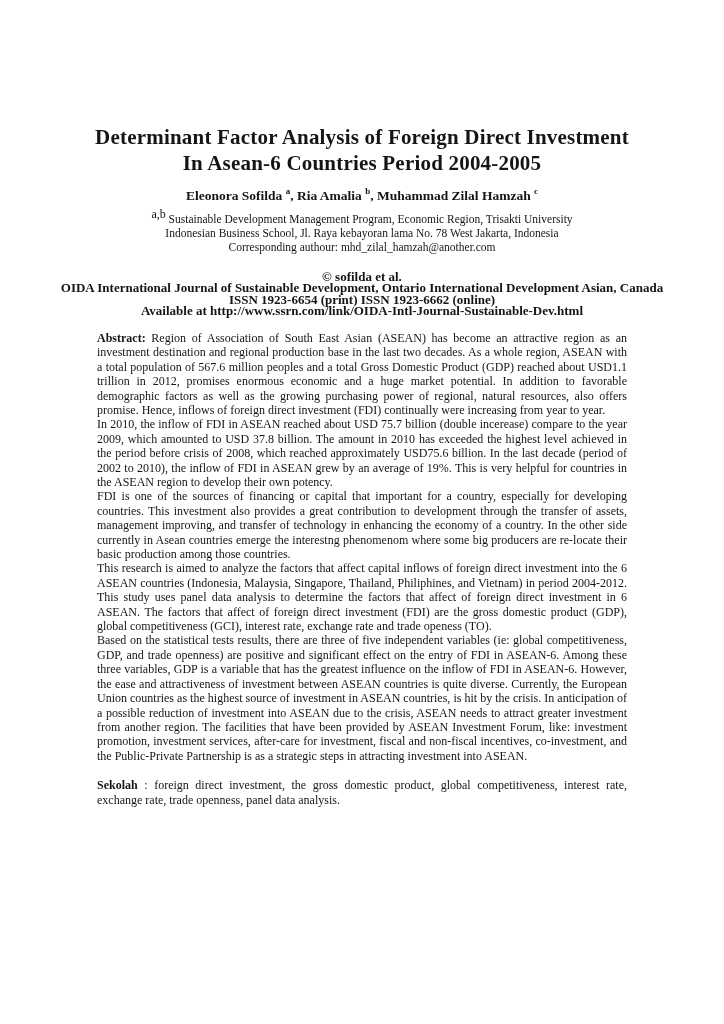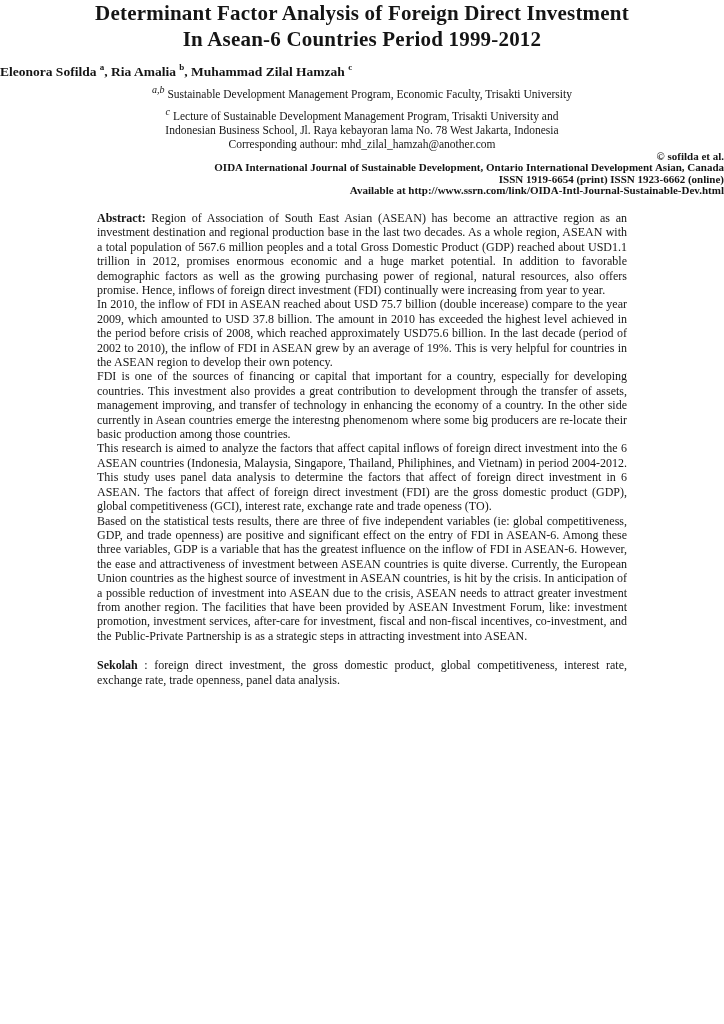--- a/index.html
+++ b/index.html
@@ -9,75 +9,77 @@
     width: 724px;
     height: 1024px;
     background: #ffffff;
     font-family: "Liberation Serif", "DejaVu Serif", serif;
     color: #151515;
     overflow: hidden;
     box-sizing: border-box;
   }
   .title {
     margin: 0;
+    padding-top: 124px;
     text-align: center;
     font-size: 21px;
     line-height: 26px;
     font-weight: bold;
     letter-spacing: 0.2px;
   }
   .authors {
     margin-top: 10px;
+    text-align: center;
     font-size: 13.5px;
     font-weight: bold;
   }
   .authors sup { font-size: 9px; }
   .affiliations {
     margin-top: 3px;
     text-align: center;
     font-size: 11.5px;
     line-height: 14.2px;
   }
-  .affiliations sup { font-size: 10px; font-style: italic; }
+  .affiliations sup { font-size: 12px; }
   .affil-gap { margin-top: 4px; }
   .copyright {
-    text-align: right;
-    font-size: 11px;
+    margin-top: 17px;
+    text-align: center;
+    font-size: 13px;
     line-height: 11.5px;
     font-weight: bold;
   }
   .abstract {
     margin: 14px 97px 0 97px;
     font-size: 12px;
     line-height: 14.4px;
     text-align: justify;
   }
   .abstract p { margin: 0; }
   .keywords { margin-top: 15px !important; }
 </style>
 </head>
 <body>
 
 <div class="page">
 
-  <h1 class="title"><span>Determinant Factor Analysis of Foreign Direct Investment</span><br><span>In Asean-6 Countries Period 1999-2012</span></h1>
+  <h1 class="title"><span>Determinant Factor Analysis of Foreign Direct Investment</span><br><span>In Asean-6 Countries Period 2004-2005</span></h1>
 
   <div class="authors"><span>Eleonora Sofilda </span><sup>a</sup><span>, </span><span>Ria Amalia </span><sup>b</sup><span>, </span><span>Muhammad Zilal Hamzah </span><sup>c</sup></div>
 
   <div class="affiliations">
-    <div><sup>a,b</sup><span> Sustainable Development Management Program, Economic Faculty, Trisakti University</span></div>
-    <div class="affil-gap"><sup>c</sup><span> Lecture of Sustainable Development Management Program, Trisakti University and</span></div>
+    <div><sup>a,b</sup><span> Sustainable Development Management Program, Economic Region, Trisakti University</span></div>
     <div>Indonesian Business School, Jl. Raya kebayoran lama No. 78 West Jakarta, Indonesia</div>
     <div>Corresponding authour: mhd_zilal_hamzah@another.com</div>
   </div>
 
   <div class="copyright">
     <div>© sofilda et al.</div>
     <div>OIDA International Journal of Sustainable Development, Ontario International Development Asian, Canada</div>
-    <div>ISSN 1919-6654 (print) ISSN 1923-6662 (online)</div>
+    <div>ISSN 1923-6654 (print) ISSN 1923-6662 (online)</div>
     <div>Available at http://www.ssrn.com/link/OIDA-Intl-Journal-Sustainable-Dev.html</div>
   </div>
 
   <div class="abstract">
     <p><b>Abstract:</b><span> Region of Association of South East Asian (ASEAN) has become an attractive region as an investment destination and regional production base in the last two decades. As a whole region, ASEAN with a total population of 567.6 million peoples and a total Gross Domestic Product (GDP) reached about USD1.1 trillion in 2012, promises enormous economic and a huge market potential. In addition to favorable demographic factors as well as the growing purchasing power of regional, natural resources, also offers promise. Hence, inflows of foreign direct investment (FDI) continually were increasing from year to year.</span></p>
     <p>In 2010, the inflow of FDI in ASEAN reached about USD 75.7 billion (double incerease) compare to the year 2009, which amounted to USD 37.8 billion. The amount in 2010 has exceeded the highest level achieved in the period before crisis of 2008, which reached approximately USD75.6 billion. In the last decade (period of 2002 to 2010), the inflow of FDI in ASEAN grew by an average of 19%. This is very helpful for countries in the ASEAN region to develop their own potency.</p>
     <p>FDI is one of the sources of financing or capital that important for a country, especially for developing countries. This investment also provides a great contribution to development through the transfer of assets, management improving, and transfer of technology in enhancing the economy of a country. In the other side currently in Asean countries emerge the interestng phenomenom where some big producers are re-locate their basic production among those countries.</p>
     <p>This research is aimed to analyze the factors that affect capital inflows of foreign direct investment into the 6 ASEAN countries (Indonesia, Malaysia, Singapore, Thailand, Philiphines, and Vietnam) in period 2004-2012. This study uses panel data analysis to determine the factors that affect of foreign direct investment in 6 ASEAN. The factors that affect of foreign direct investment (FDI) are the gross domestic product (GDP), global competitiveness (GCI), interest rate, exchange rate and trade openess (TO).</p>
     <p>Based on the statistical tests results, there are three of five independent variables (ie: global competitiveness, GDP, and trade openness) are positive and significant effect on the entry of FDI in ASEAN-6. Among these three variables, GDP is a variable that has the greatest influence on the inflow of FDI in ASEAN-6. However, the ease and attractiveness of investment between ASEAN countries is quite diverse. Currently, the European Union countries as the highest source of investment in ASEAN countries, is hit by the crisis. In anticipation of a possible reduction of investment into ASEAN due to the crisis, ASEAN needs to attract greater investment from another region. The facilities that have been provided by ASEAN Investment Forum, like: investment promotion, investment services, after-care for investment, fiscal and non-fiscal incentives, co-investment, and the Public-Private Partnership is as a strategic steps in attracting investment into ASEAN.</p>
     <p class="keywords"><b>Sekolah</b><span> : foreign direct investment, the gross domestic product, global competitiveness, interest rate, exchange rate, trade openness, panel data analysis.</span></p>

